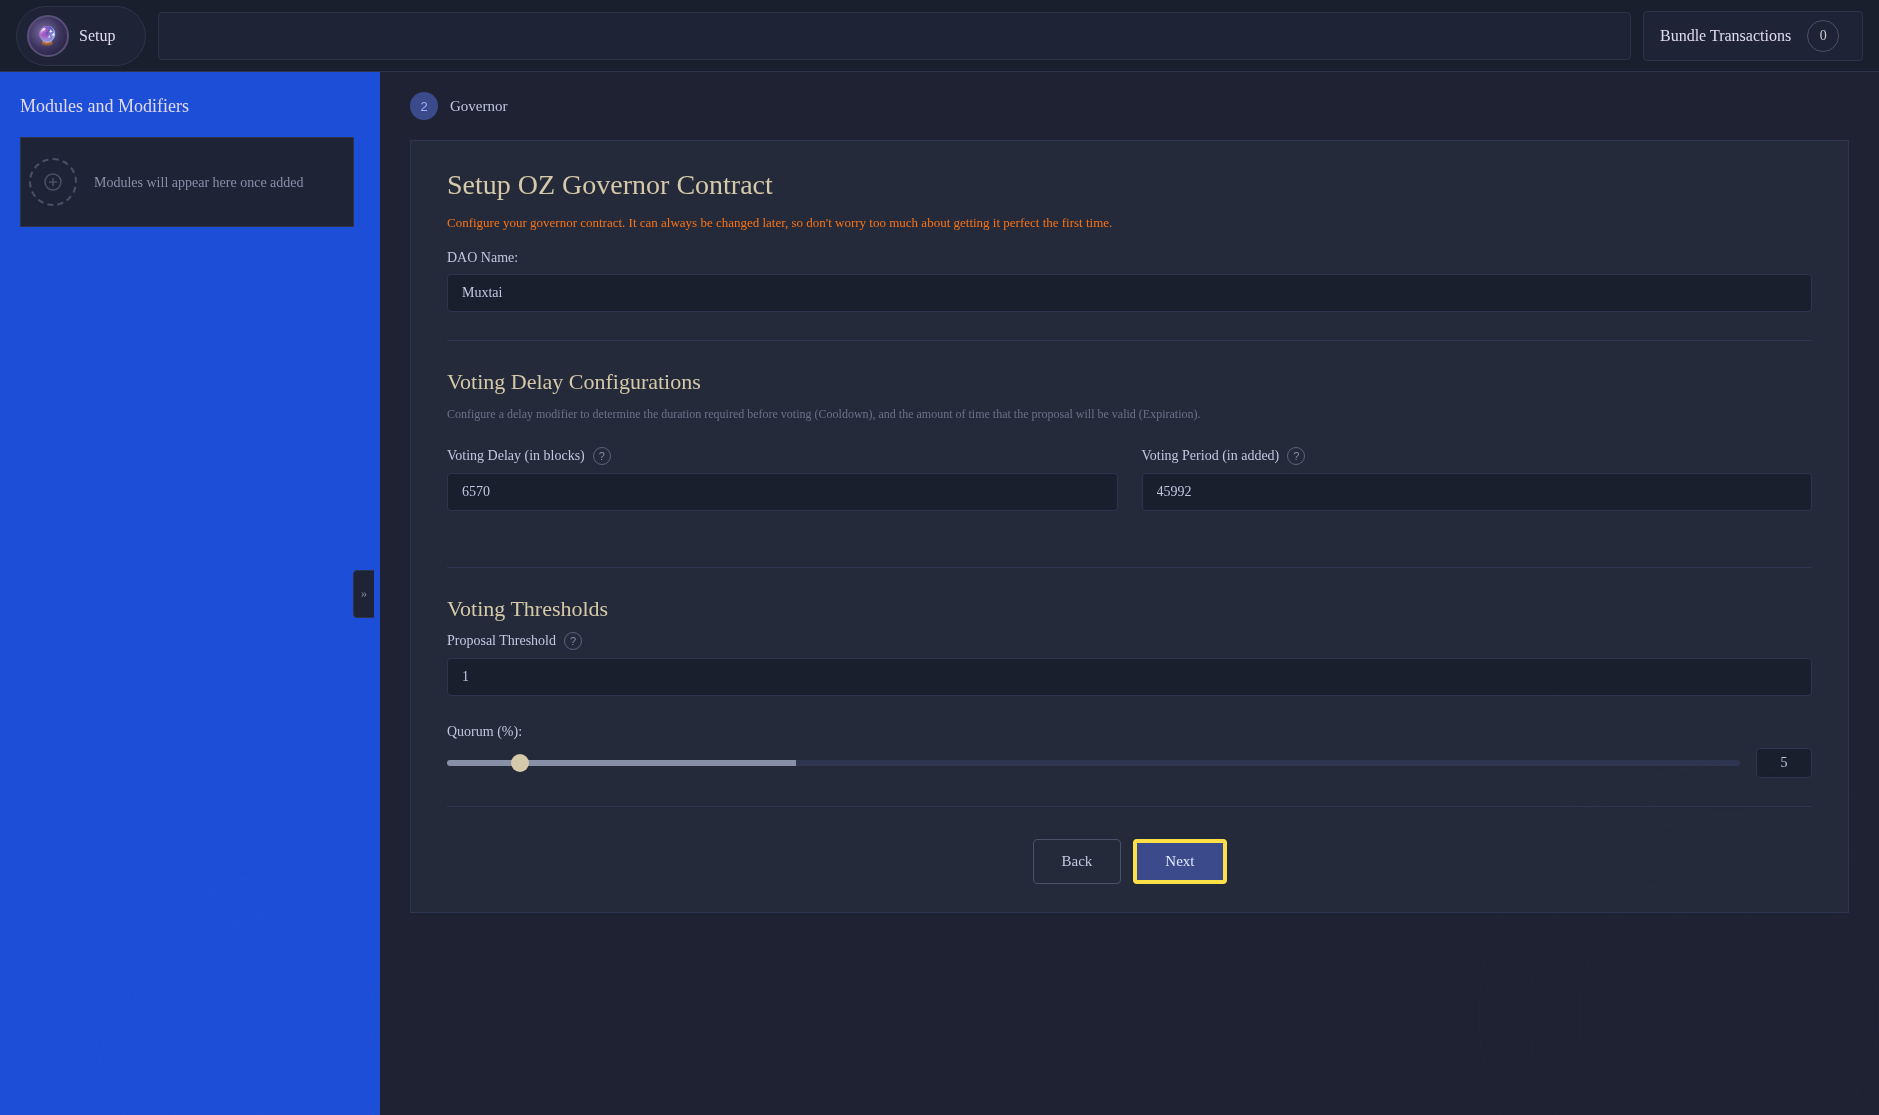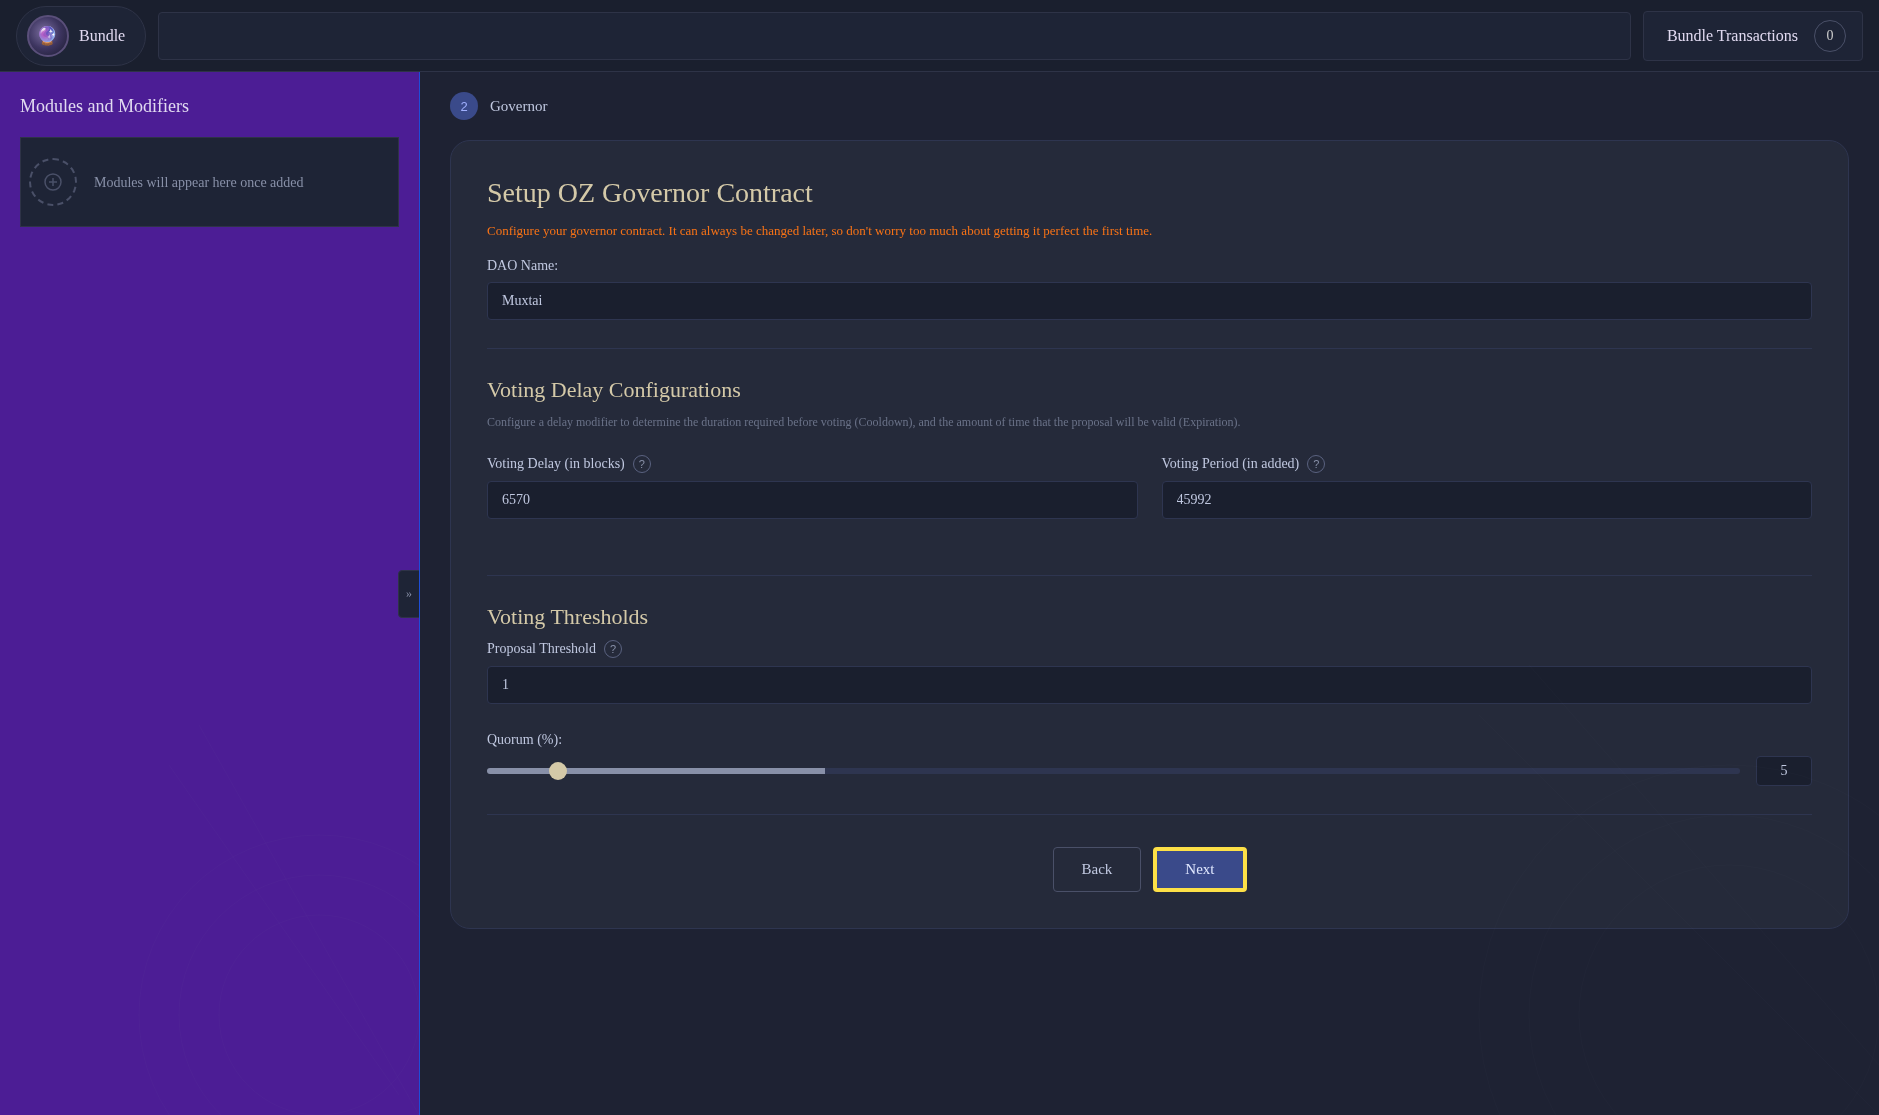--- a/index.html
+++ b/index.html
@@ -63,21 +63,21 @@
 
     .topbar-bundle {
       display: flex;
       align-items: center;
       gap: 0;
       background: #1e2436;
       border: 1px solid #2e3347;
       border-radius: 4px;
       padding: 8px 16px;
       min-width: 220px;
-      justify-content: flex-end;
+      justify-content: flex-start;
     }
 
     .bundle-label {
       color: #e0d9f0;
       font-size: 16px;
     }
 
     .bundle-count {
       width: 32px;
       height: 32px;
@@ -92,23 +92,23 @@
     }
 
     
     .main-layout {
       display: flex;
       height: calc(1115px - 72px);
     }
 
     
     .sidebar {
-      width: 420px;
-      background: #4c1d95;
-      border-right: 1px solid #1d4ed8;
+      width: 380px;
+      background: #1d4ed8;
+      border-right: 6px solid #1d4ed8;
       padding: 24px 20px;
       position: relative;
       overflow: hidden;
     }
 
     .sidebar-title {
       color: #e0d9f0;
       font-size: 18px;
       font-family: 'Georgia', serif;
       margin-bottom: 20px;
@@ -207,22 +207,22 @@
       color: #c0c8e0;
       font-size: 15px;
       font-family: 'Georgia', serif;
       text-align: center;
     }
 
     
     .form-card {
       background: #252a3a;
       border: 1px solid #2e3550;
-      border-radius: 20px;
-      padding: 36px 36px;
+      border-radius: 0;
+      padding: 28px 36px;
     }
 
     .form-card-title {
       color: #d4c9a8;
       font-size: 28px;
       font-family: 'Georgia', serif;
       margin-bottom: 12px;
     }
 
     .form-card-desc {
@@ -383,21 +383,21 @@
     }
   </style>
 </head>
 <body>
 
 <div class="topbar">
   <div class="topbar-logo">
     <div class="logo-circle">
       <span>🔮</span>
     </div>
-    <span class="topbar-title">Bundle</span>
+    <span class="topbar-title">Setup</span>
   </div>
 
   <div class="topbar-search"></div>
 
   <div class="topbar-bundle">
     <span class="bundle-label">Bundle Transactions</span>
     <div class="bundle-count">0</div>
   </div>
 </div>
 

